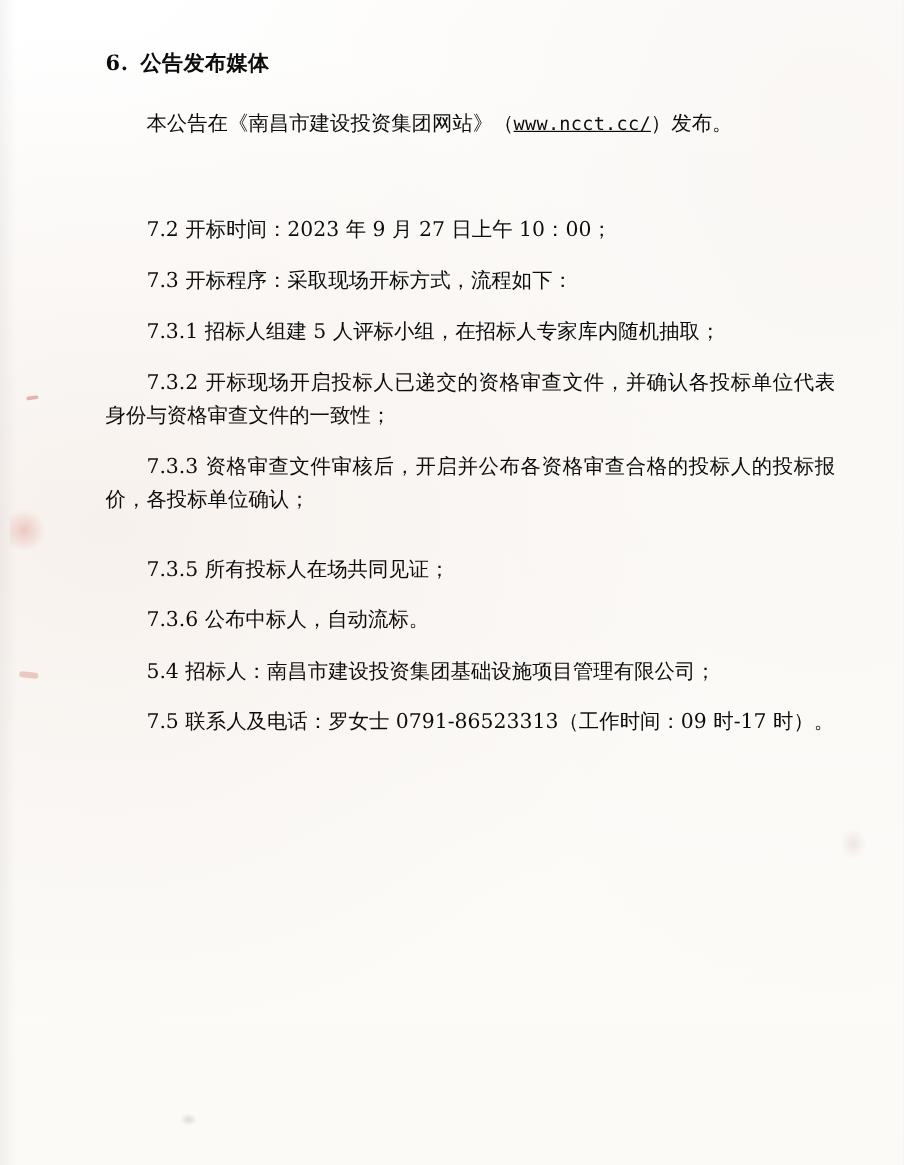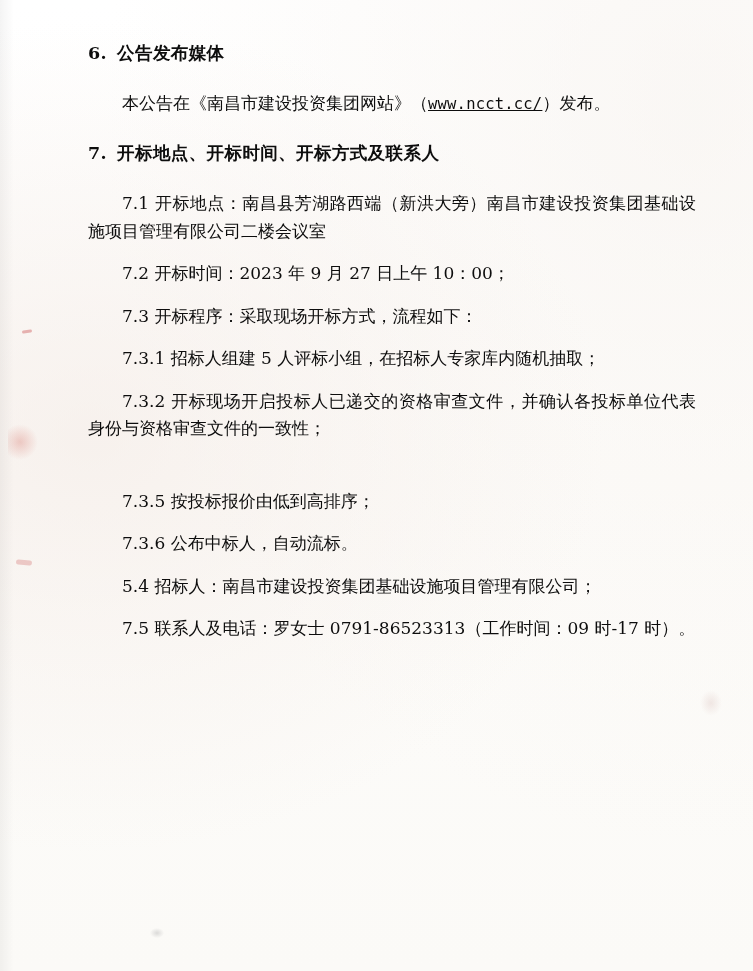--- a/index.html
+++ b/index.html
@@ -126,46 +126,43 @@
     <div class="h-item">
       <span class="num">6.</span><span>公告发布媒体</span>
     </div>
 
     <div class="sp-6"></div>
 
     <p class="para indent"><span>本公告在《南昌市建设投资集团网站》（</span><span class="mono">www.ncct.cc/</span><span>）发布。</span></p>
 
     <div class="sp-7"></div>
 
-    <div class="h-item">
-      <span class="num">7.</span><span>开标地点、开标时间、开标方式及联系人</span>
-    </div>
 
     <div class="sp-6"></div>
 
-    <p class="para indent">7.1 开标地点：南昌县芳湖路西端（新洪大旁）南昌市建设投资集团基础设施项目管理有限公司二楼会议室</p>
     <div class="sp-sm"></div>
 
     <p class="para indent">7.2 开标时间：2023 年 9 月 27 日上午 10：00；</p>
     <div class="sp-sm"></div>
 
     <p class="para indent bold">7.3 开标程序：采取现场开标方式，流程如下：</p>
     <div class="sp-sm"></div>
 
     <p class="para indent bold">7.3.1 招标人组建 5 人评标小组，在招标人专家库内随机抽取；</p>
     <div class="sp-sm"></div>
 
     <p class="para indent bold">7.3.2 开标现场开启投标人已递交的资格审查文件，并确认各投标单位代表身份与资格审查文件的一致性；</p>
     <div class="sp-sm"></div>
 
+    <p class="para indent bold">7.3.3 资格审查文件审核后，开启并公布各资格审查合格的投标人的投标报价，各投标单位确认；</p>
     <div class="sp-sm"></div>
 
     <div class="sp-sm"></div>
 
-    <p class="para indent bold">7.3.5 按投标报价由低到高排序；</p>
+    <p class="para indent bold">7.3.5 所有投标人在场共同见证；</p>
     <div class="sp-sm"></div>
 
     <p class="para indent bold">7.3.6 公布中标人，自动流标。</p>
     <div class="sp-sm"></div>
 
     <p class="para indent">5.4 招标人：南昌市建设投资集团基础设施项目管理有限公司；</p>
     <div class="sp-sm"></div>
 
     <p class="para indent bold">7.5 联系人及电话：罗女士 0791-86523313（工作时间：09 时-17 时）。</p>
 

